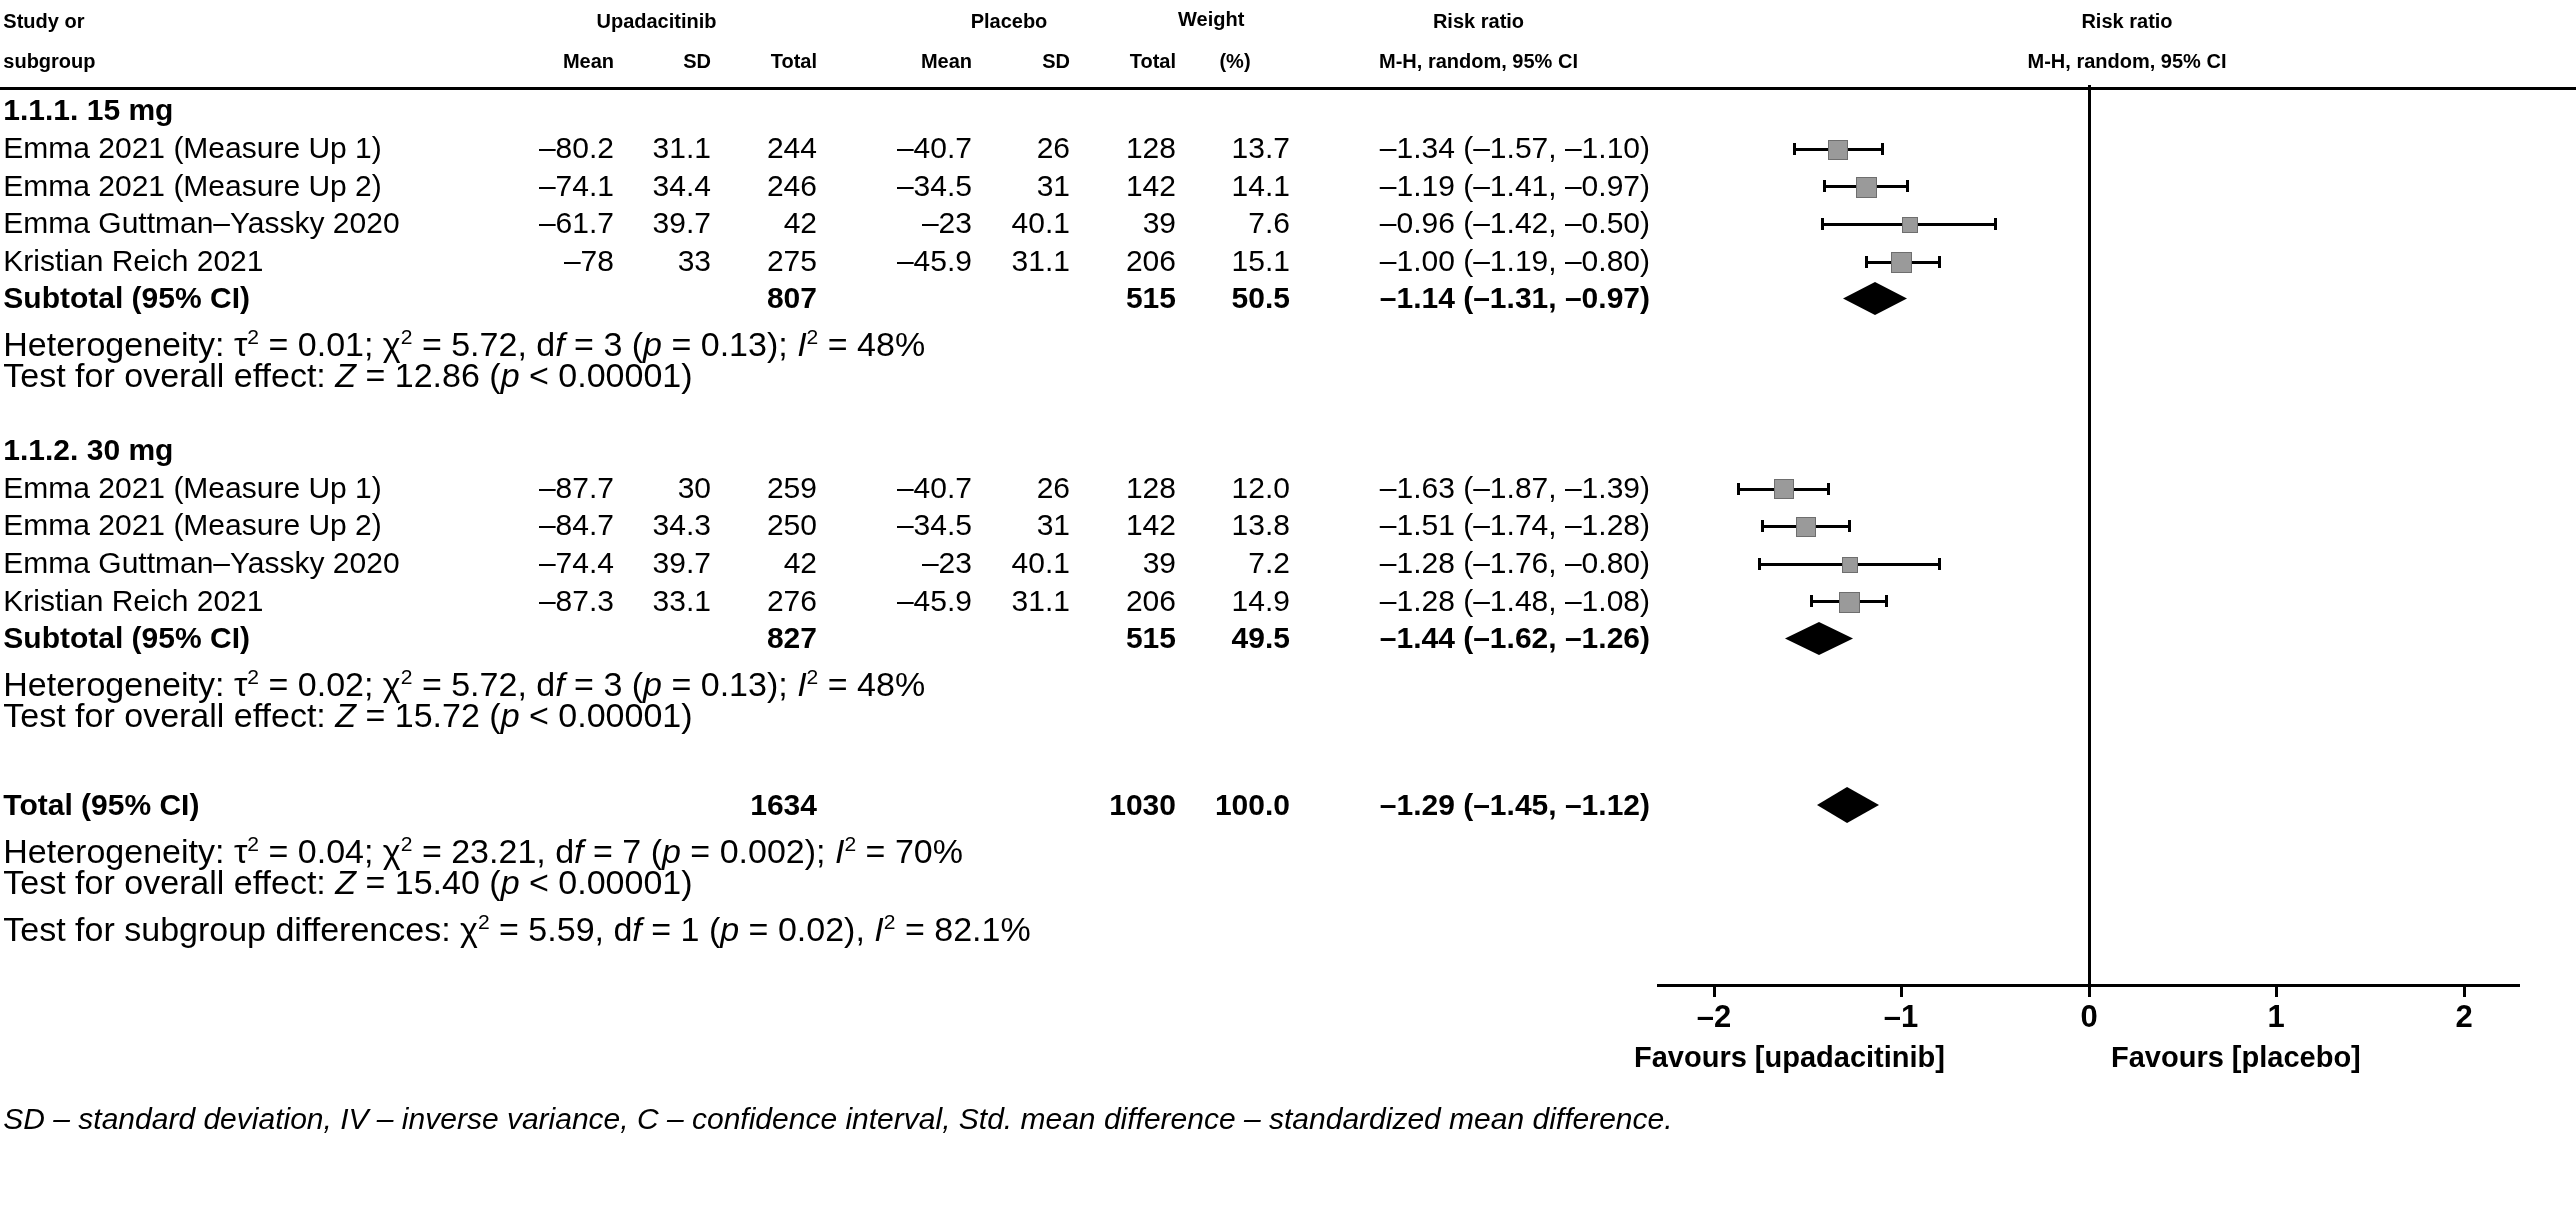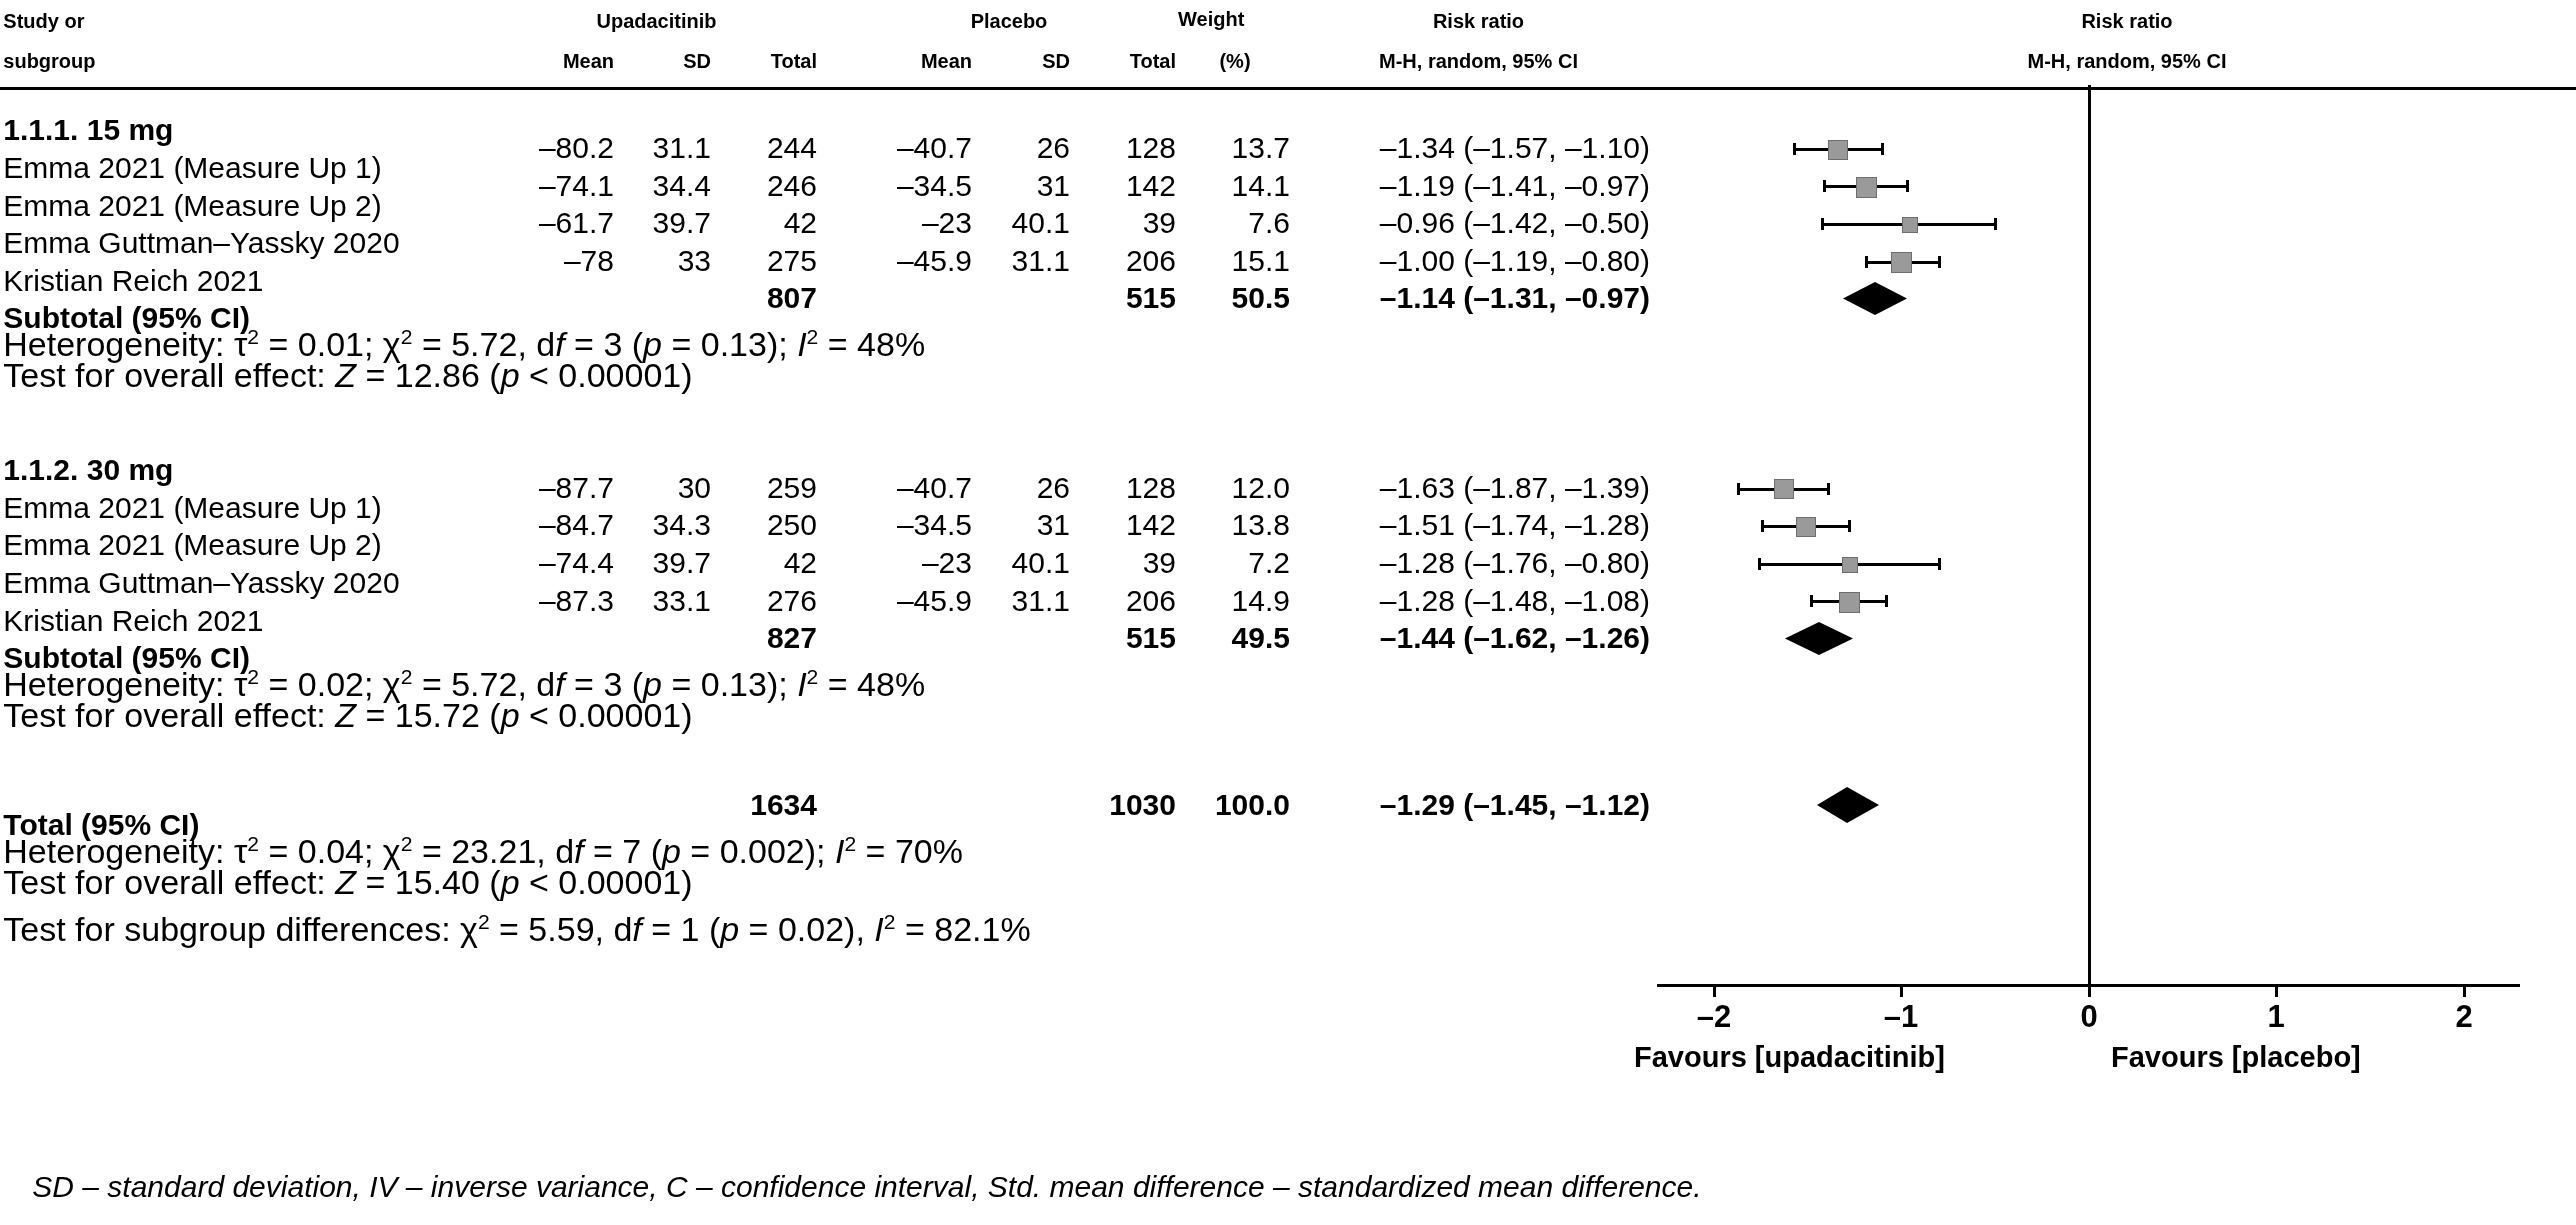--- a/index.html
+++ b/index.html
@@ -24,21 +24,21 @@
   .row {
     position: absolute;
     left: 0;
     width: 2576px;
     height: 38px;
     line-height: 38px;
     font-size: 30px;
     white-space: nowrap;
   }
   .cell { position: absolute; top: 0; height: 38px; line-height: 38px; white-space: nowrap; }
-  .c-study { left: 3.3px;   width: 498px; text-align: left; margin-top: 20px; }
+  .c-study { left: 3.3px;   width: 498px; text-align: left; }
   .c-m1    { left: 490px; width: 124px; text-align: right; }
   .c-sd1   { left: 621px; width: 90px; text-align: right; }
   .c-t1    { left: 719px; width: 98px; text-align: right; }
   .c-m2    { left: 841px; width: 131px; text-align: right; }
   .c-sd2   { left: 980px; width: 90px; text-align: right; }
   .c-t2    { left: 1078px; width: 98px; text-align: right; }
   .c-w     { left: 1184px; width: 106px; text-align: right; }
   .c-eff   { left: 1307px; width: 343px; text-align: right; }
 
   .bold { font-weight: bold; }
@@ -371,15 +371,15 @@
             <polygon points="0,20 41.33076923076925,0 82.6615384615385,20 41.33076923076925,40" fill="#000"></polygon>
           </svg></div>
         <div style="position: absolute; left: 216px; top: 787px; width: 62px; height: 36px;"><svg width="62" height="36" viewBox="0 0 75.77307692307687 44">
             <polygon points="0,22 36.738461538461536,0 75.77307692307687,22 36.738461538461536,44" fill="#000"></polygon>
           </svg></div>
       </div>
     <div class="fav" id="favL" style="left: 33px; top: 1040px;">Favours [upadacitinib]</div>
     <div class="fav" id="favR" style="left: 510px; top: 1040px;">Favours [placebo]</div>
   </div>
 
-  <div class="footnote" style="top:1170px;margin-left:29px;">SD – standard deviation, IV – inverse variance, C – confidence interval, Std. mean difference – standardized mean difference.</div>
+  <div class="footnote" style="top:1102px;">SD – standard deviation, IV – inverse variance, C – confidence interval, Std. mean difference – standardized mean difference.</div>
 </div>
 
 
 </body></html>

